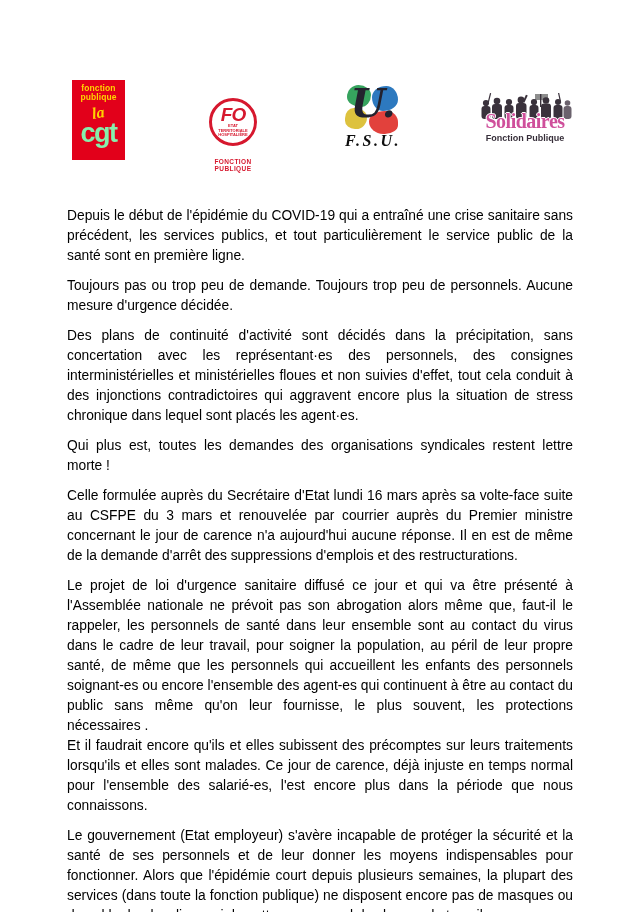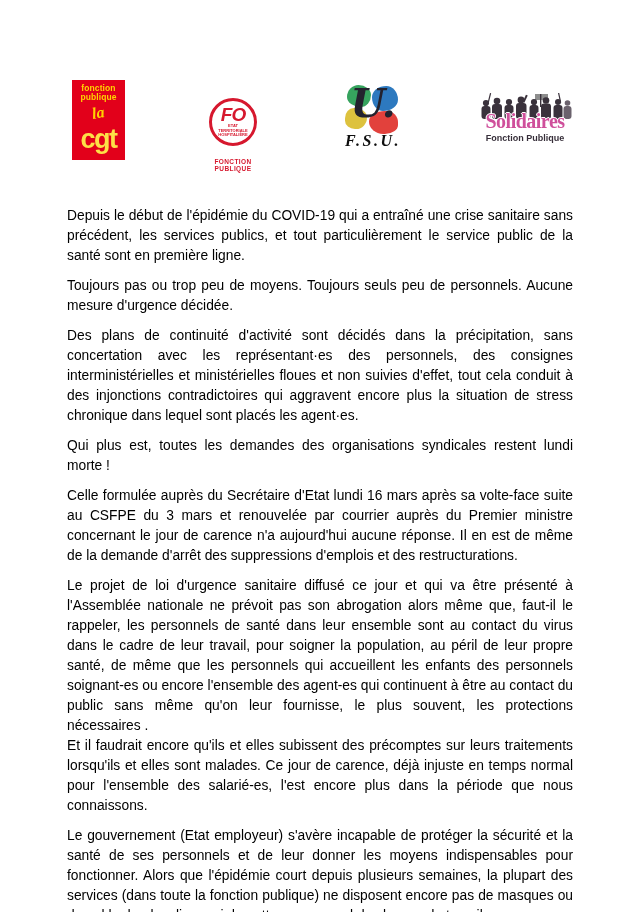--- a/index.html
+++ b/index.html
@@ -19,21 +19,21 @@
   .cgt-top {
     margin-top:4px; color:#ffd400; font-weight:bold; font-size:8.5px; line-height:9px;
     white-space:pre-line; letter-spacing:0.1px;
   }
   .cgt-la {
     margin-top:4px; color:#ffd400; font-family:"Liberation Serif", serif;
     font-style:italic; font-weight:bold; font-size:16px; line-height:14px;
     transform:rotate(-9deg);
   }
   .cgt-main {
-    margin-top:6px; color:#fde047; font-weight:bold; font-size:27px; line-height:26px;
+    margin-top:0px; color:#86efac; font-weight:bold; font-size:27px; line-height:26px;
     letter-spacing:-1.5px;
   }
 
   
   .logo-fo { left:204px; top:86px; width:58px; text-align:center; color:#d6182e; }
   .fo-circle {
     width:48px; height:48px; margin:12px auto; box-sizing:border-box;
     border:3.5px solid #d6182e; border-radius:50%;
     display:flex; flex-direction:column; align-items:center; justify-content:center;
     background:#fff;
@@ -137,22 +137,22 @@
         <circle cx="89.5" cy="10" r="2.8" fill="#6b626d"></circle>
           <rect x="85.5" y="13" width="8" height="13" rx="3" fill="#6b626d"></rect>
       </g>
     </svg>
     <div class="sol-word">Solidaires</div>
     <div class="sol-sub">Fonction Publique</div>
   </div>
 
   <div class="content">
     <p>Depuis le début de l'épidémie du COVID-19 qui a entraîné une crise sanitaire sans précédent, les services publics, et tout particulièrement le service public de la santé sont en première ligne.</p>
-    <p>Toujours pas ou trop peu de moyens. Toujours seuls peu de personnels. Aucune mesure d'urgence décidée.</p>
+    <p>Toujours pas ou trop peu de demande. Toujours trop peu de personnels. Aucune mesure d'urgence décidée.</p>
     <p>Des plans de continuité d'activité sont décidés dans la précipitation, sans concertation avec les représentant·es des personnels, des consignes interministérielles et ministérielles floues et non suivies d'effet, tout cela conduit à des injonctions contradictoires qui aggravent encore plus la situation de stress chronique dans lequel sont placés les agent·es.</p>
-    <p>Qui plus est, toutes les demandes des organisations syndicales restent lundi morte !</p>
+    <p>Qui plus est, toutes les demandes des organisations syndicales restent lettre morte !</p>
     <p>Celle formulée auprès du Secrétaire d'Etat lundi 16 mars après sa volte-face suite au CSFPE du 3 mars et renouvelée par courrier auprès du Premier ministre concernant le jour de carence n'a aujourd'hui aucune réponse. Il en est de même de la demande d'arrêt des suppressions d'emplois et des restructurations.</p>
     <p>Le projet de loi d'urgence sanitaire diffusé ce jour et qui va être présenté à l'Assemblée nationale ne prévoit pas son abrogation alors même que, faut-il le rappeler, les personnels de santé dans leur ensemble sont au contact du virus dans le cadre de leur travail, pour soigner la population, au péril de leur propre santé, de même que les personnels qui accueillent les enfants des personnels soignant-es ou encore l'ensemble des agent-es qui continuent à être au contact du public sans même qu'on leur fournisse, le plus souvent, les protections nécessaires .
 Et il faudrait encore qu'ils et elles subissent des précomptes sur leurs traitements lorsqu'ils et elles sont malades. Ce jour de carence, déjà injuste en temps normal pour l'ensemble des salarié-es, l'est encore plus dans la période que nous connaissons.</p>
     <p>Le gouvernement (Etat employeur) s'avère incapable de protéger la sécurité et la santé de ses personnels et de leur donner les moyens indispensables pour fonctionner. Alors que l'épidémie court depuis plusieurs semaines, la plupart des services (dans toute la fonction publique) ne disposent encore pas de masques ou de gel hydroalcoolique, ni du nettoyage normal des locaux de travail…</p>
   </div>
 
 </div>
 
 </body></html>

